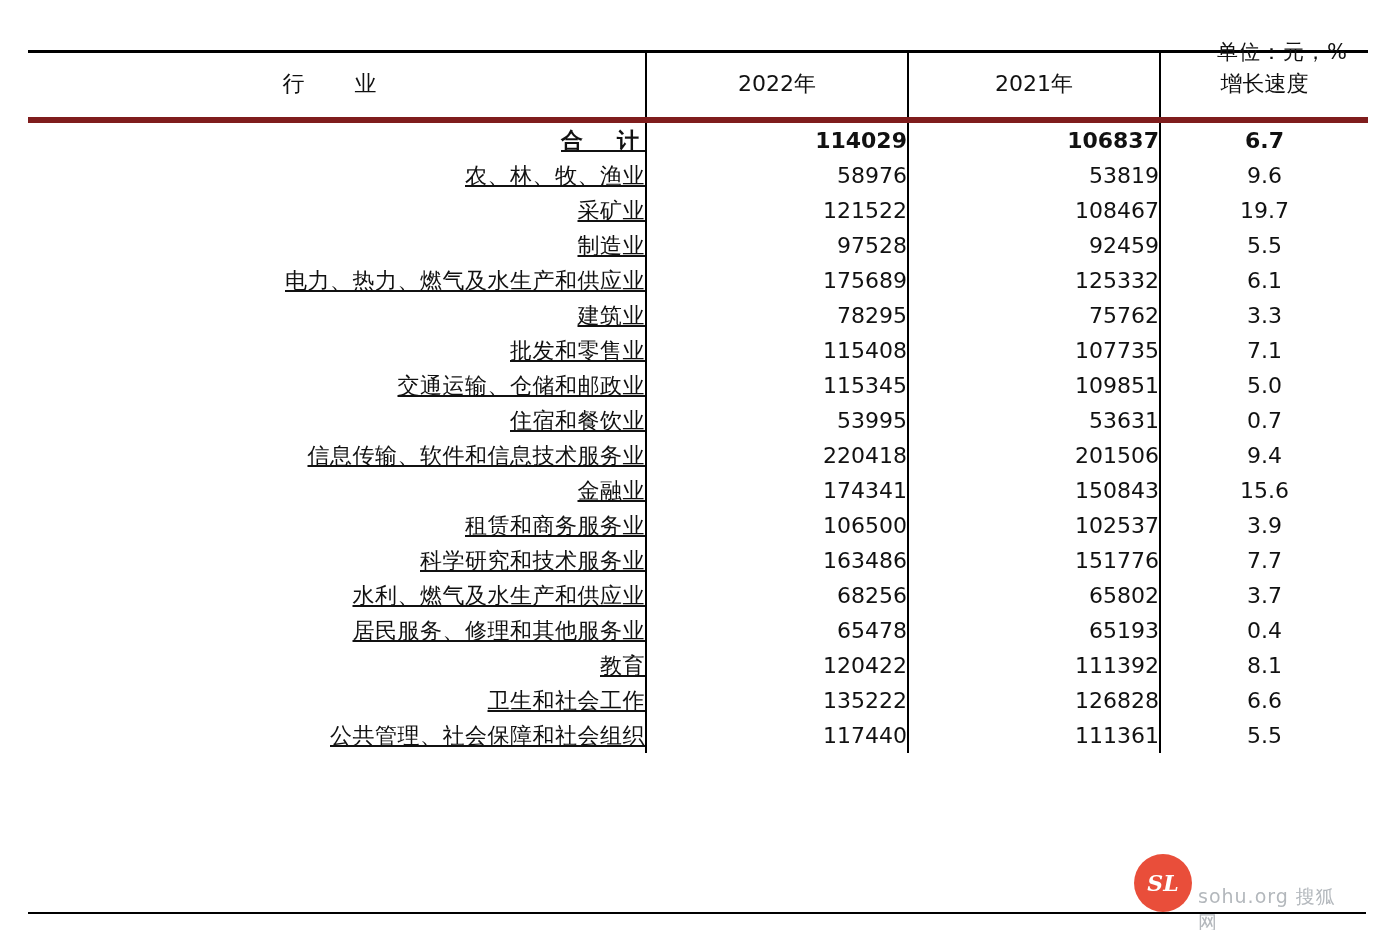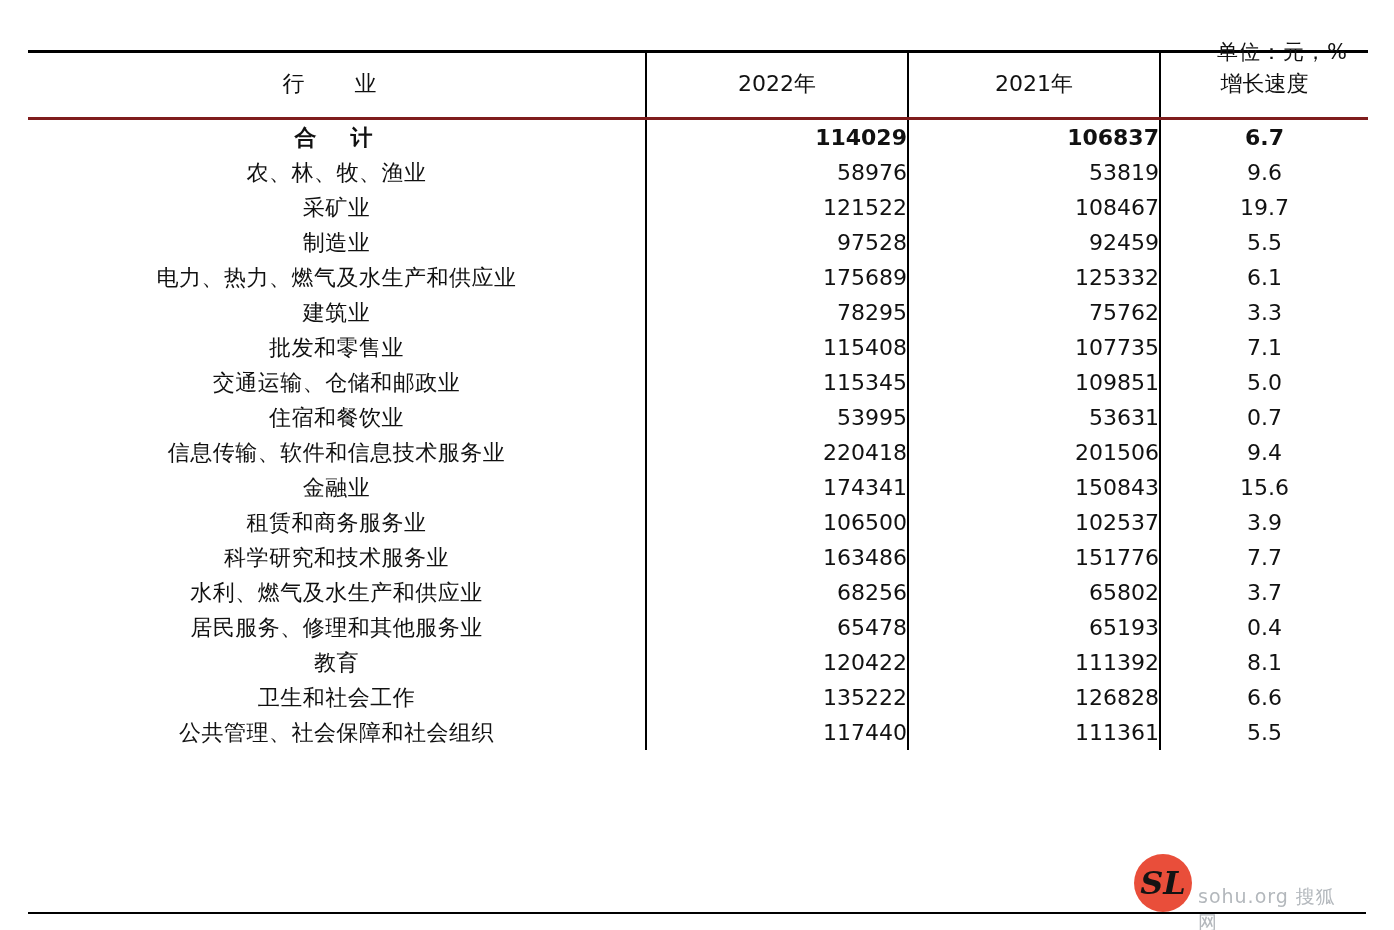--- a/index.html
+++ b/index.html
@@ -53,35 +53,36 @@
   .hdr-industry {
     letter-spacing: 14px;
     padding-left: 14px;
     font-size: 23px;
   }
   
   .rule-top {
     border-top: 3px solid #000;
   }
   .rule-mid {
-    border-bottom: 3px solid #7f1d1d;
+    border-bottom: 6px solid #7f1d1d;
   }
   .vline {
     border-left: 2px solid #000;
   }
   table.stat tbody td {
     font-size: 22px;
     padding: 2.5px 0;
     vertical-align: baseline;
     white-space: nowrap;
   }
   td.industry {
-    text-align: center;
+    text-align: right;
     padding-left: 14px;
     letter-spacing: 0.5px;
+    text-decoration: underline;
   }
   td.num {
     text-align: right;
     padding-right: 22px;
     font-family: "DejaVu Sans", "Liberation Sans", sans-serif;
   }
   td.growth {
     text-align: center;
     padding-right: 34px;
   }
@@ -111,22 +112,22 @@
     position: absolute;
     left: 0;
     top: 0;
     width: 58px;
     height: 58px;
     border-radius: 50%;
     background: #e8402a;
     display: flex;
     align-items: center;
     justify-content: center;
-    color: #000000;
-    font-size: 32px;
+    color: #ffffff;
+    font-size: 22px;
     font-weight: bold;
     font-style: italic;
     font-family: "DejaVu Serif", "Liberation Serif", serif;
     opacity: 0.92;
   }
   .wm-text {
     position: absolute;
     left: 64px;
     top: 30px;
     font-size: 19px;

